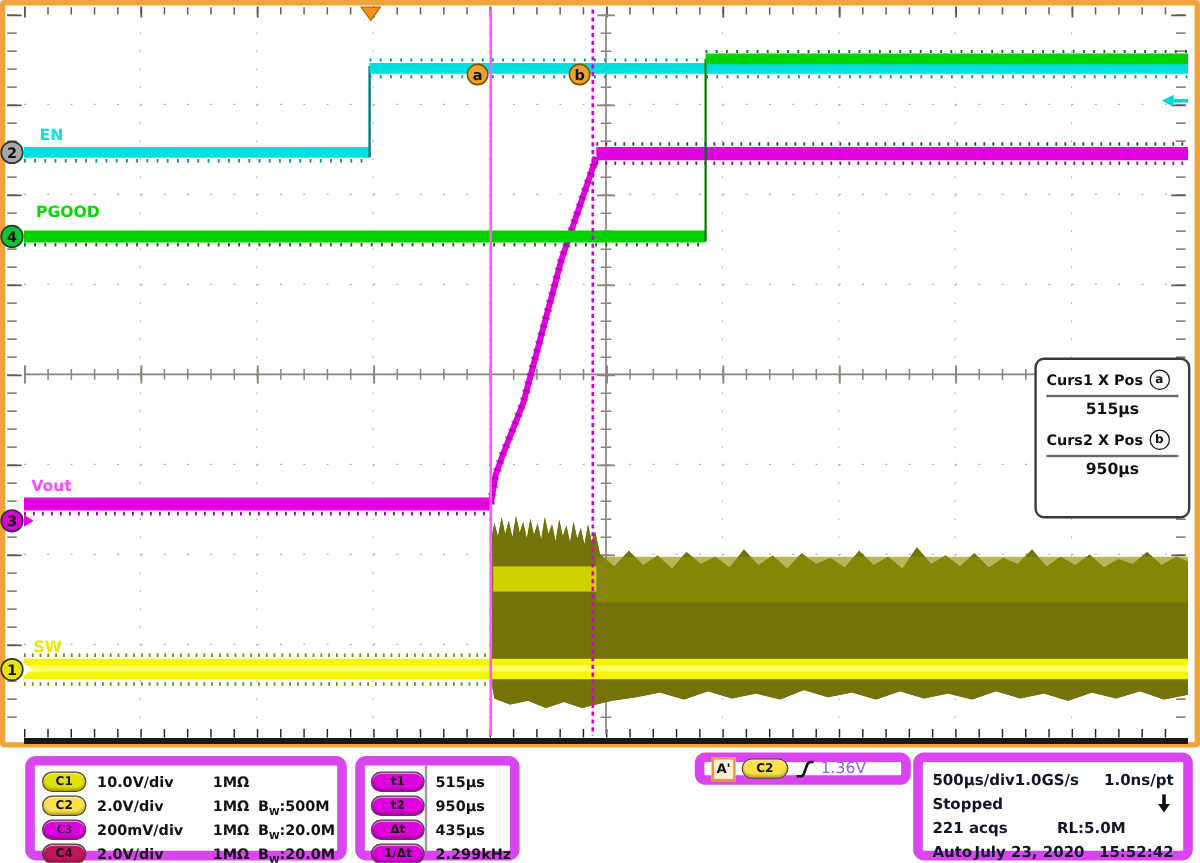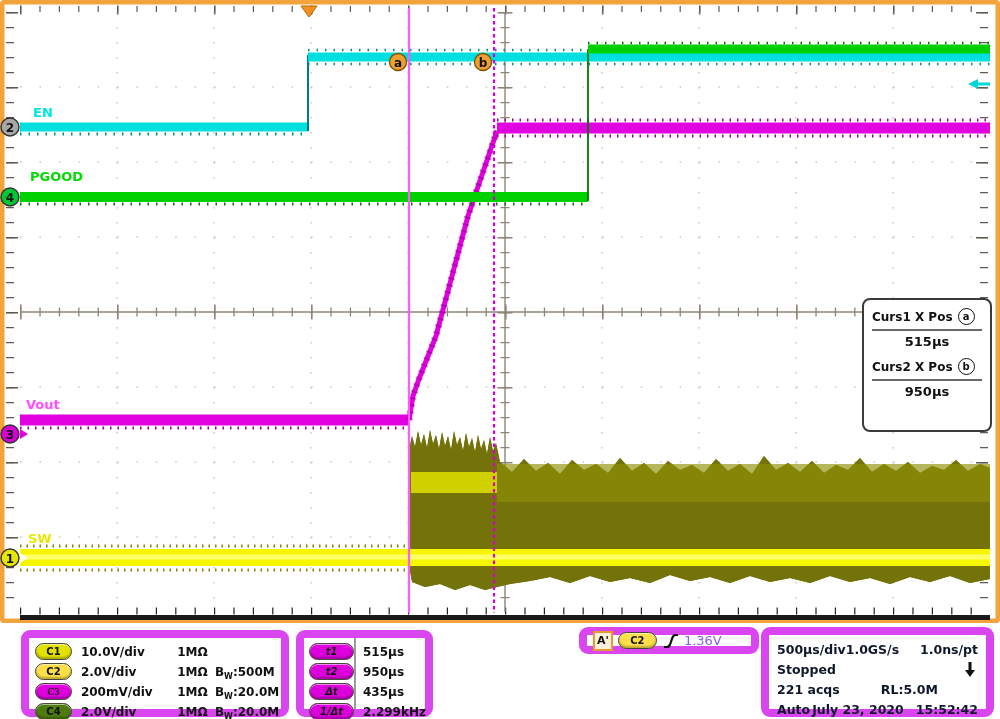--- a/index.html
+++ b/index.html
@@ -13,22 +13,22 @@
   .curs-sep{height:0;border-top:2px solid #6a6a6a;margin:4px 0 3px 0;}
   .curs-val{text-align:center;font-size:13px;font-weight:bold;color:#111;margin-bottom:9px;}
   
   .panel{position:absolute;background:#fff;border:8px solid #d946ef;border-radius:9px;box-sizing:border-box;}
   .ch-panel{left:21px;top:630px;width:268px;height:87px;padding:4px 0 0 6px;}
   .ch-row{display:flex;align-items:center;height:19px;margin-bottom:1px;font-size:12px;font-weight:bold;color:#111;}
   .pill{display:inline-flex;align-items:center;justify-content:center;width:37px;height:15px;border-radius:9px;border:1.5px solid #4a463e;font-size:10px;font-weight:bold;color:#111;box-shadow:inset 0 1px 0 rgba(255,255,255,.55), inset 0 -2px 2px rgba(0,0,0,.25);}
   .pill.c1{background:#e2e200;}
   .pill.c2{background:#fde047;}
   .pill.c3{background:#dd00dd;font-family:Liberation Serif, serif;}
-  .pill.c4{background:#4d7c0f;}
-  .pill.mg{background:#dd00dd;width:43px;font-style:italic;}
+  .pill.c4{background:#be185d;}
+  .pill.mg{background:#dd00dd;width:43px;}
   .ch-scale{margin-left:9px;width:102px;}
   .ch-imp{width:40px;}
   .ch-bw{width:70px;margin-top:43px;}
   sub.bw{font-size:8px;font-weight:bold;}
   .t-panel{left:296px;top:630px;width:137px;height:87px;display:flex;}
   .t-pills{width:57px;padding:4px 0 0 5px;box-sizing:border-box;}
   .t-pills div{height:19px;margin-bottom:1px;display:flex;align-items:center;}
   .t-vals{flex:1;border-left:2px solid #9a9a9a;padding:4px 0 0 7px;box-sizing:border-box;}
   .t-vals div{height:19px;margin-bottom:1px;display:flex;align-items:center;font-size:12px;font-weight:bold;color:#111;}
   .trig-panel{left:579px;top:627px;width:180px;height:27px;display:flex;align-items:center;padding-left:6px;}

